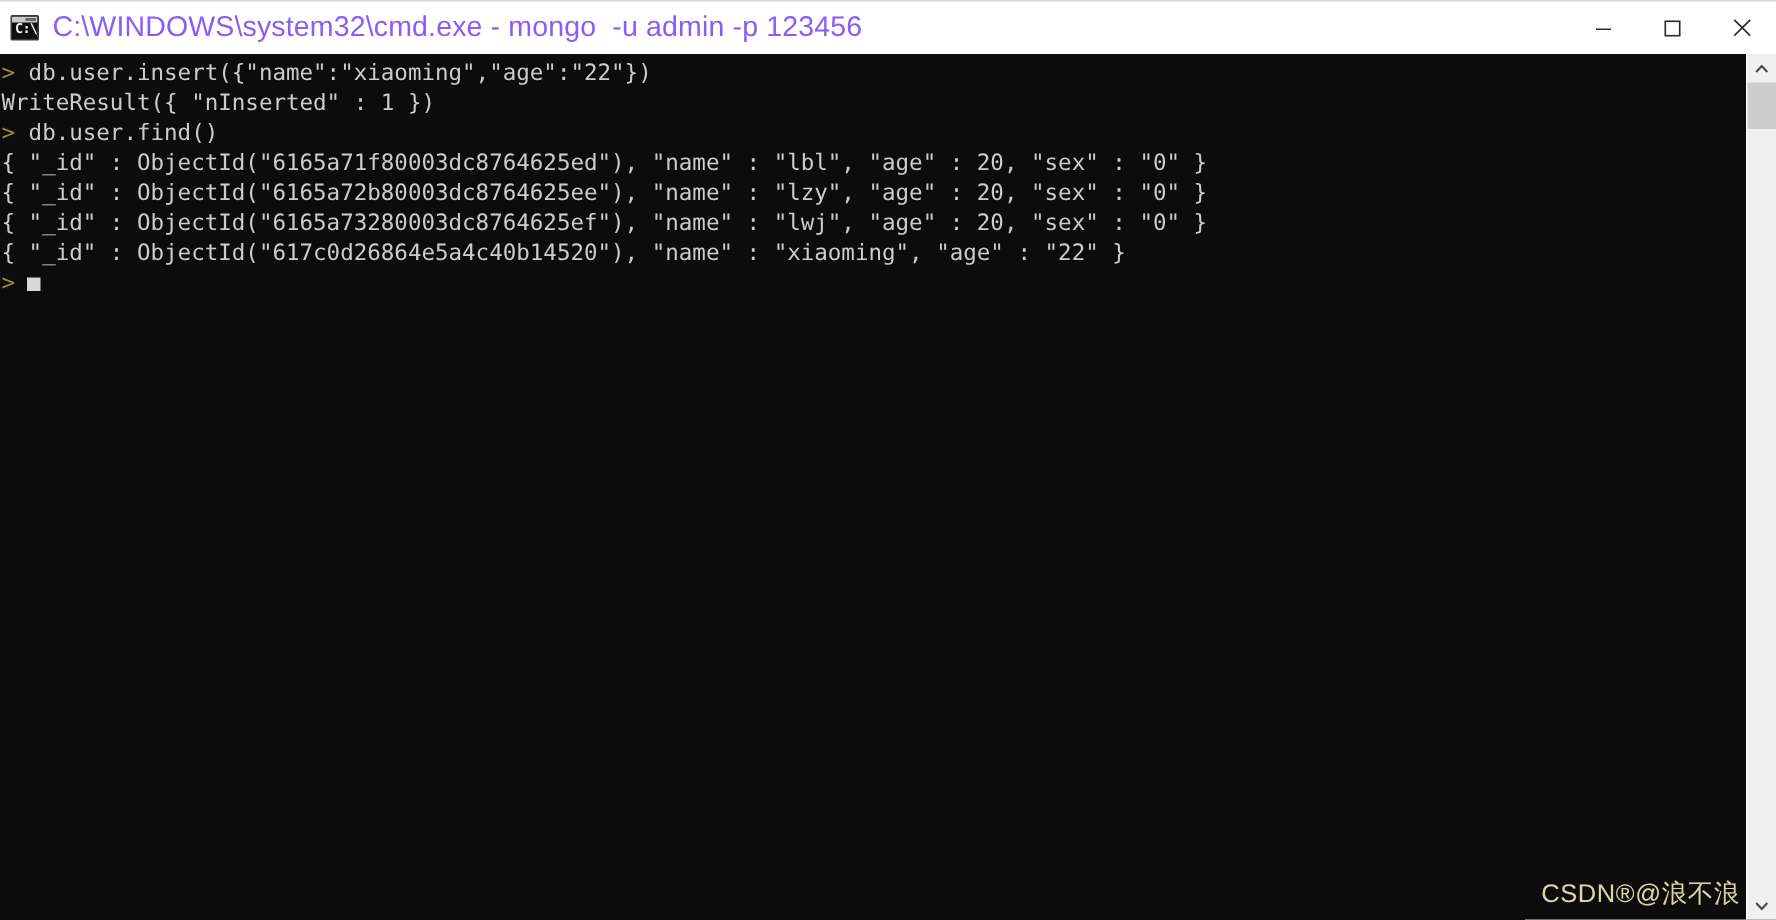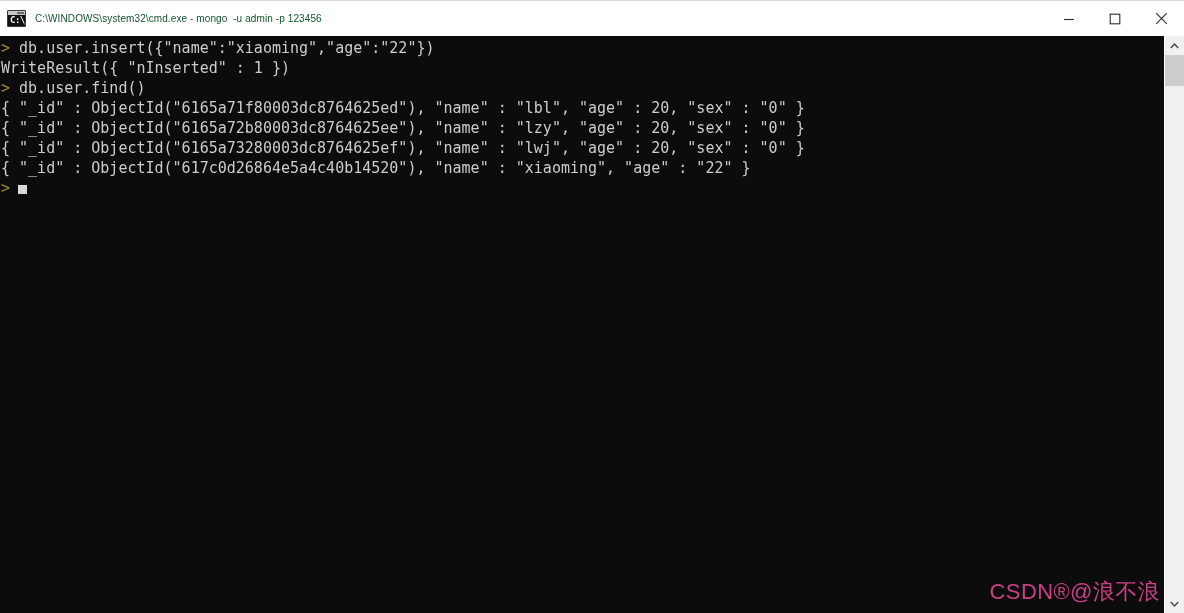--- a/index.html
+++ b/index.html
@@ -73,22 +73,22 @@
     left: 2px;
     top: 5px;
     color: #f2f2f2;
     font-family: "DejaVu Sans Mono", monospace;
     font-size: 9px;
     line-height: 9px;
     letter-spacing: -0.5px;
     font-weight: bold;
   }
   #window-title {
-    font-size: 10px;
-    color: #14532d;
+    font-size: 19px;
+    color: #8b5cf6;
     white-space: pre;
     letter-spacing: 0.1px;
     font-family: "Liberation Sans", sans-serif;
   }
   #titlebar-controls {
     display: flex;
     flex: 0 0 auto;
     height: 36px;
   }
   .ctrl {
@@ -165,22 +165,22 @@
     height: 31px;
     background: #cdcdcd;
   }
 
   
   #watermark {
     position: absolute;
     right: 24px;
     bottom: 6px;
     font-family: "Liberation Sans", sans-serif;
-    font-size: 22px;
-    color: #ec4899;
+    font-size: 17px;
+    color: #fef9c3;
     opacity: 0.85;
     white-space: pre;
     letter-spacing: 0.4px;
   }
 </style>
 </head>
 <body>
 
 <div id="window">
 

